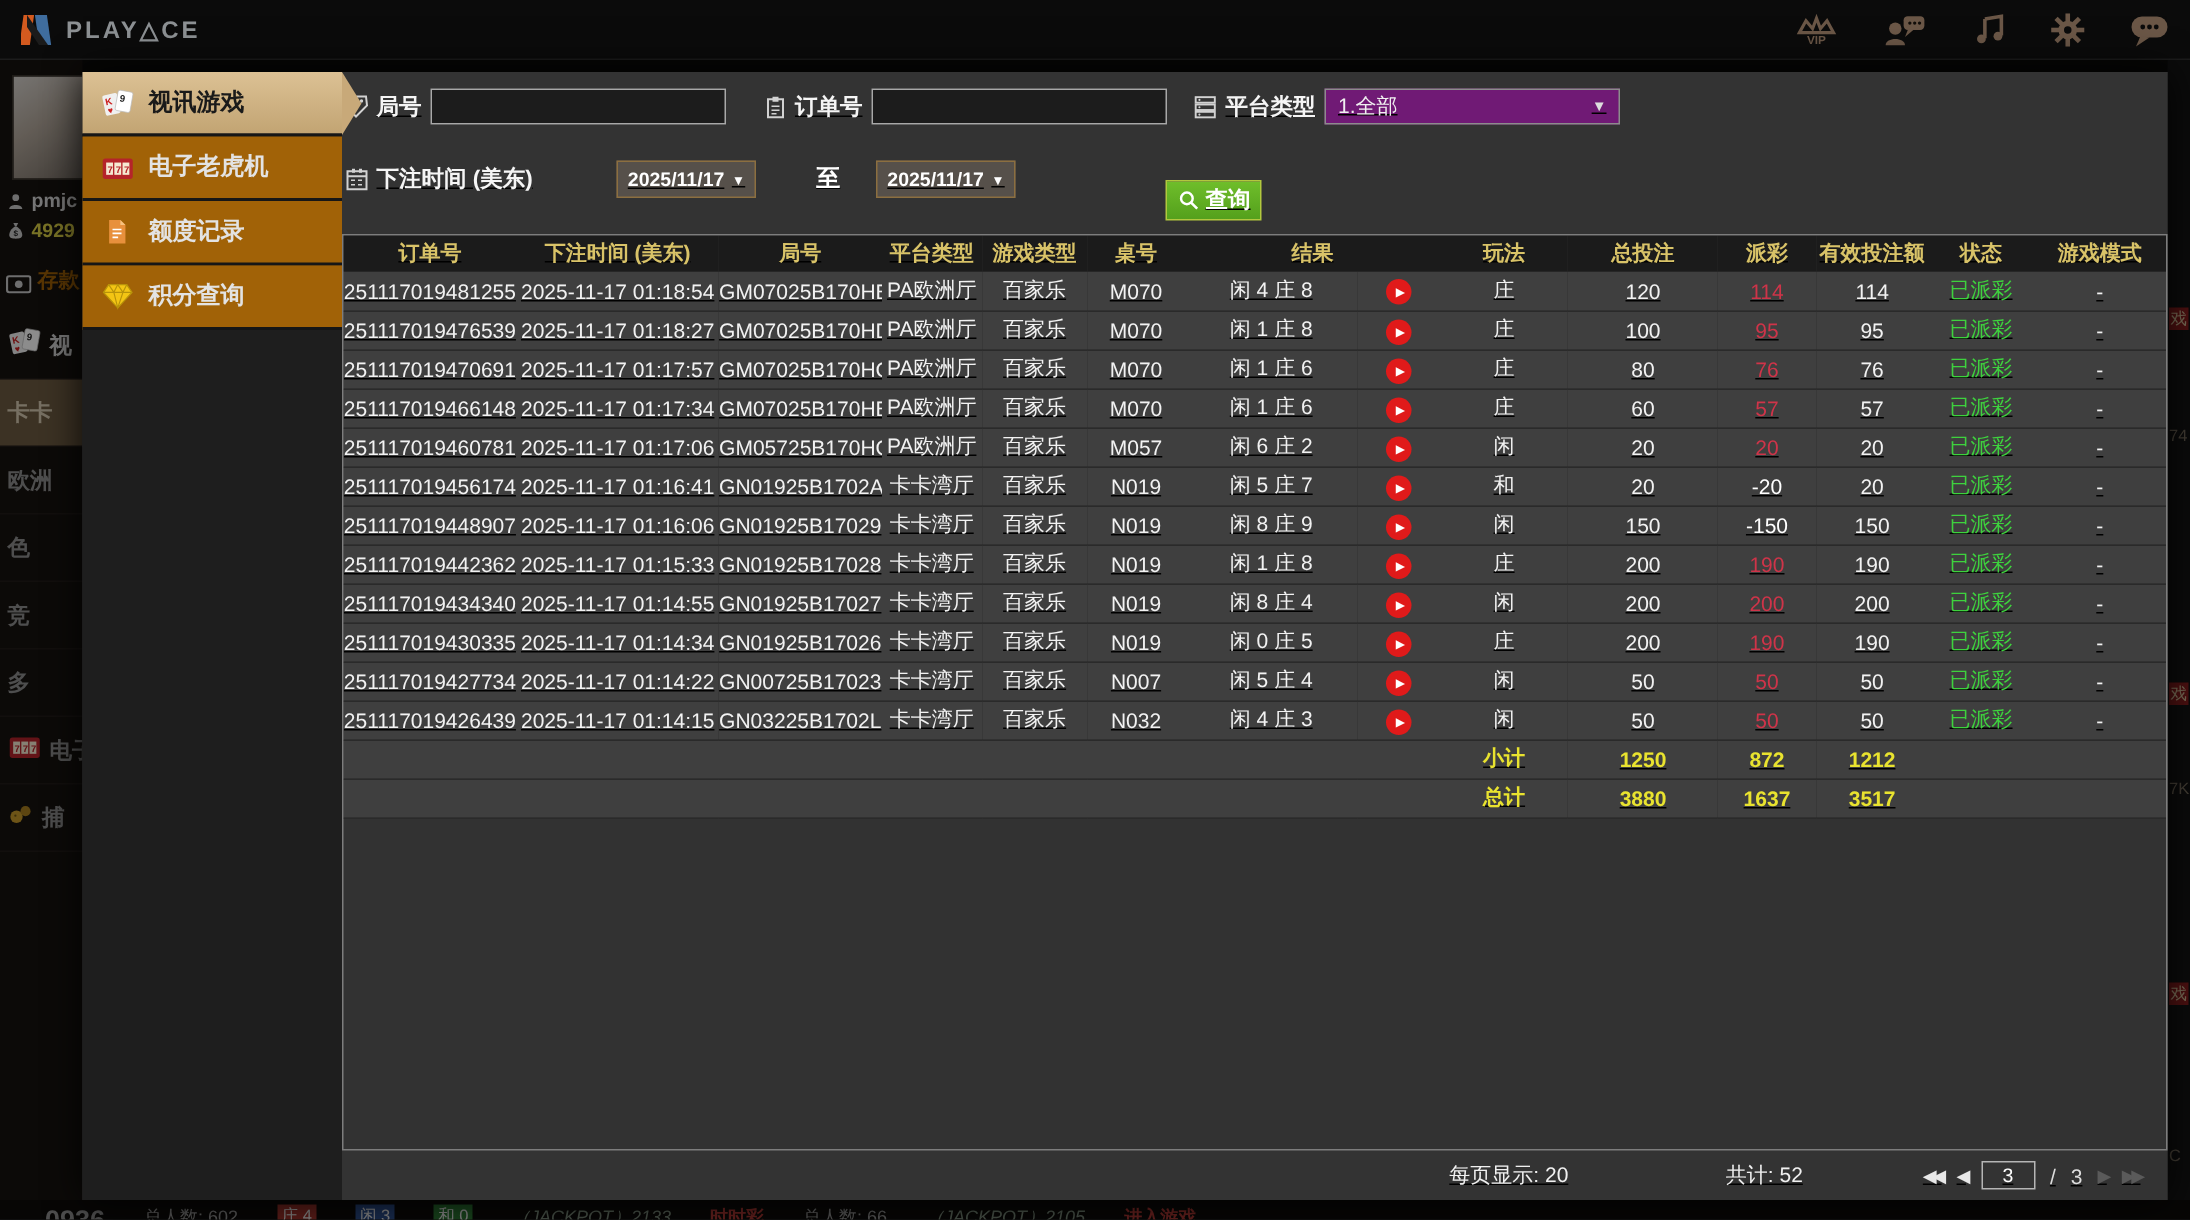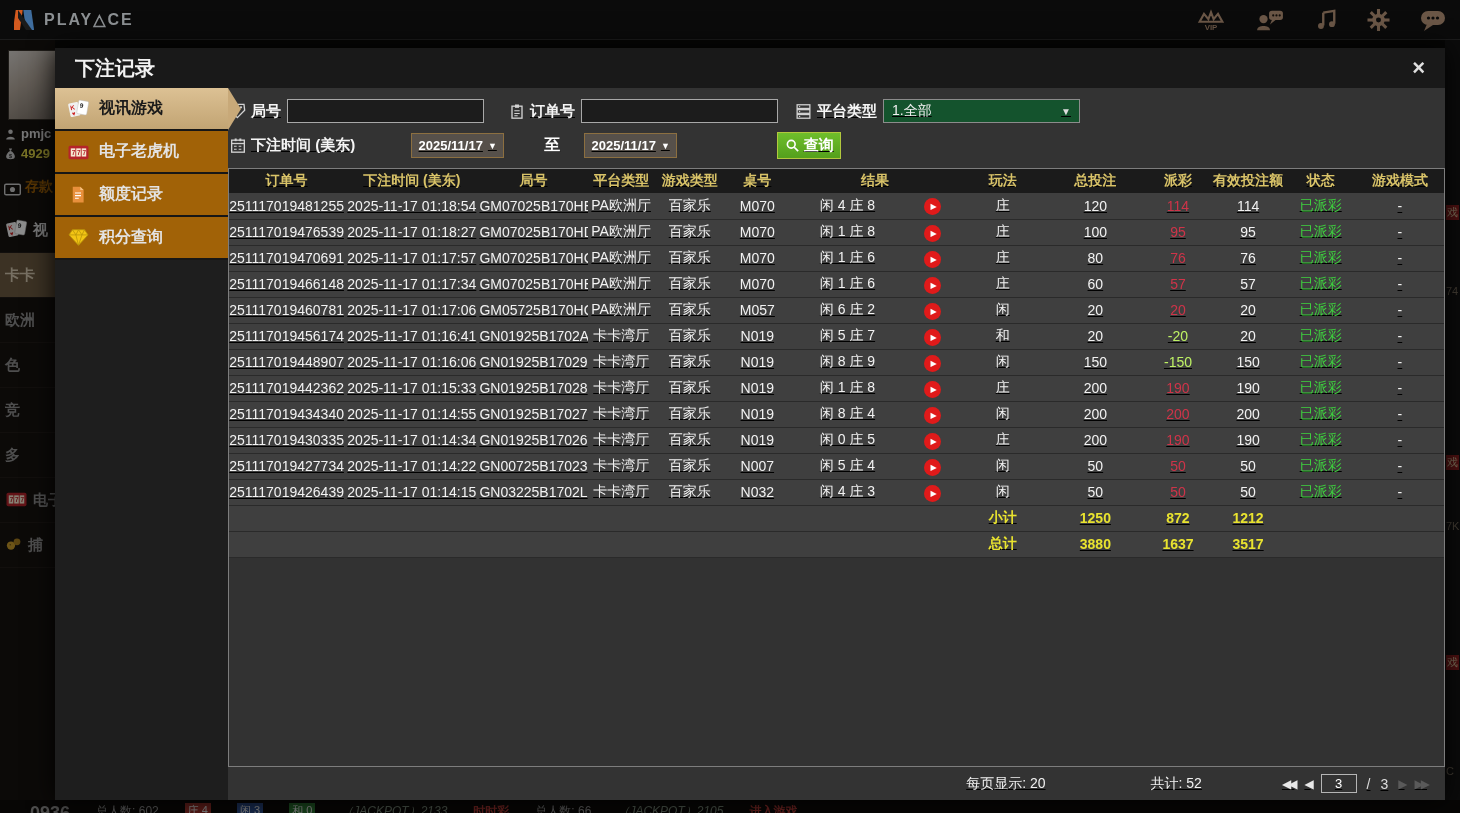--- a/index.html
+++ b/index.html
@@ -77,46 +77,46 @@
   
   .content { flex:1; display:flex; flex-direction:column; min-width:0; background:#333;text-decoration:underline; }
   .filters { padding:11px 2px 9px 2px; flex:0 0 auto; }
   .frow { display:flex; align-items:center; }
   .frow + .frow { margin-top:9px; }
   .flabel { color:#f5f5f5; font-size:15px; font-weight:bold; margin:0 6px 0 5px; white-space:nowrap; }
   .ficon { display:inline-flex; }
   .txt-input { width:197px; height:24px; background:#1c1c1c; border:1px solid #a8a8a8;
     color:#eee; font-size:13px; padding:0 6px; font-family:inherit; }
   .g2 { margin-left:25px; } .g3 { margin-left:17px; }
-  .select { width:197px; height:24px; background:#14532d; border:1px solid #8c8c8c; color:#f0f0f0;
+  .select { width:197px; height:24px; background:#701a75; border:1px solid #8c8c8c; color:#f0f0f0;
     font-size:14px; display:flex; align-items:center; justify-content:space-between;
     padding:0 8px; cursor:pointer; }
   .select .caret { font-size:10px; color:#ddd; }
   .datebtn { width:93px; height:25px; background:#56504a; border:1px solid #8c6f40; color:#fff;
     font-size:13px; font-weight:bold; display:flex; align-items:center; justify-content:center;
     gap:5px; cursor:pointer; }
   .datebtn .caret { font-size:9px; }
   .d1 { margin-left:50px; } .zhi { margin-left:40px; color:#fff; font-weight:bold; font-size:16px; }
   .d2 { margin-left:24px; }
   .qbtn { margin-left:100px; width:64px; height:27px; background:linear-gradient(180deg,#6fbe2b,#54a01c);
     border:1px solid #b2c83e; color:#fff; font-size:15px; font-weight:bold; display:flex;
-    align-items:center; justify-content:center; gap:4px; cursor:pointer; }
+    align-items:center; justify-content:center; gap:4px; cursor:pointer;margin-top:28px; }
 
   
   .table-wrap { flex:1; border:1px solid #7d7d7d; background:#323232; overflow:hidden; }
   table { width:100%; border-collapse:collapse; table-layout:fixed; }
   col.c-order{width:115px} col.c-time{width:135px} col.c-round{width:108px} col.c-plat{width:67px}
   col.c-game{width:70px} col.c-tbl{width:65px} col.c-res{width:115px} col.c-play{width:55px}
   col.c-method{width:85px} col.c-bet{width:100px} col.c-payout{width:65px} col.c-valid{width:75px}
   col.c-status{width:70px} col.c-mode{width:88px}
   thead th { background:#1b1b1b; color:#d9c368; font-size:14px; font-weight:bold; height:24px;
     text-align:center; white-space:nowrap; }
   tbody td { height:26px; background:#3f3f3f; border-bottom:1px solid #2a2a2a; color:#f2f2f2;
     font-size:14px; text-align:center; white-space:nowrap; overflow:hidden; }
-  td.pos { color:#cf3449; } td.neg { color:#bef264; } td.status { color:#3ed23e; }
+  td.pos { color:#cf3449; } td.neg { color:#ffffff; } td.status { color:#3ed23e; }
   .playbtn { display:inline-flex; width:17px; height:17px; border-radius:50%; background:#e01a1a;
     color:#fff; font-size:8px; align-items:center; justify-content:center; cursor:pointer;
     padding-left:2px; }
   tr.sumrow td { color:#e9e32f; font-weight:bold; background:#3f3f3f; }
   tr.sumrow:first-of-type td { border-top:1px solid #6a6a6a; }
 
   
   .pagebar { flex:0 0 33px; display:flex; align-items:center; justify-content:flex-end;
     color:#f0f0f0; font-size:14px; padding-right:18px; }
   .pagebar .pp { margin-right:105px; } .pagebar .tot { margin-right:80px; }
@@ -302,24 +302,20 @@
       <span class="rfrag">74</span>
       <span class="rfrag badge">戏</span>
       <span class="rfrag">7K</span>
       <span class="rfrag badge">戏</span>
       <span class="rfrag">C</span>
     </div>
 
   <div class="overlay"></div>
 
   <div class="modal">
-    <div class="modal-titlebar">
-      <span class="modal-title">下注记录</span>
-      <span class="modal-close">×</span>
-    </div>
     <div class="modal-body">
       <div class="side">
           <div class="side-item active">
             <span class="side-icon">
               <svg width="23" height="22" viewBox="0 0 24 24">
                 <g transform="rotate(-12 8 13)">
                   <rect x="2" y="5" width="11" height="15" rx="1.5" fill="#f0f0f0"></rect>
                   <text x="3.5" y="12.5" font-size="7" fill="#cc2222" font-weight="bold">K</text>
                   <text x="4" y="19" font-size="6.5" fill="#cc2222">♥</text>
                 </g>

